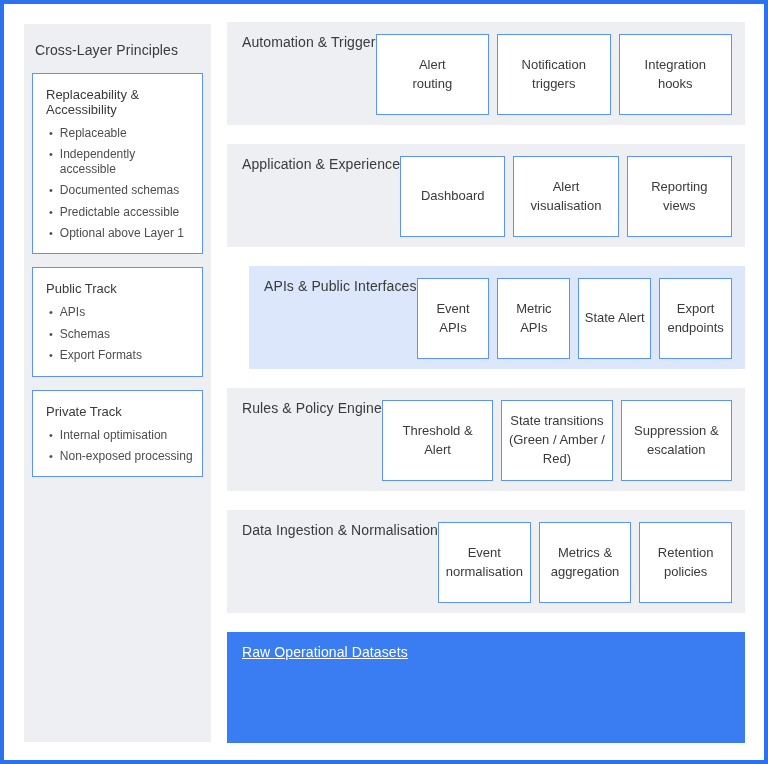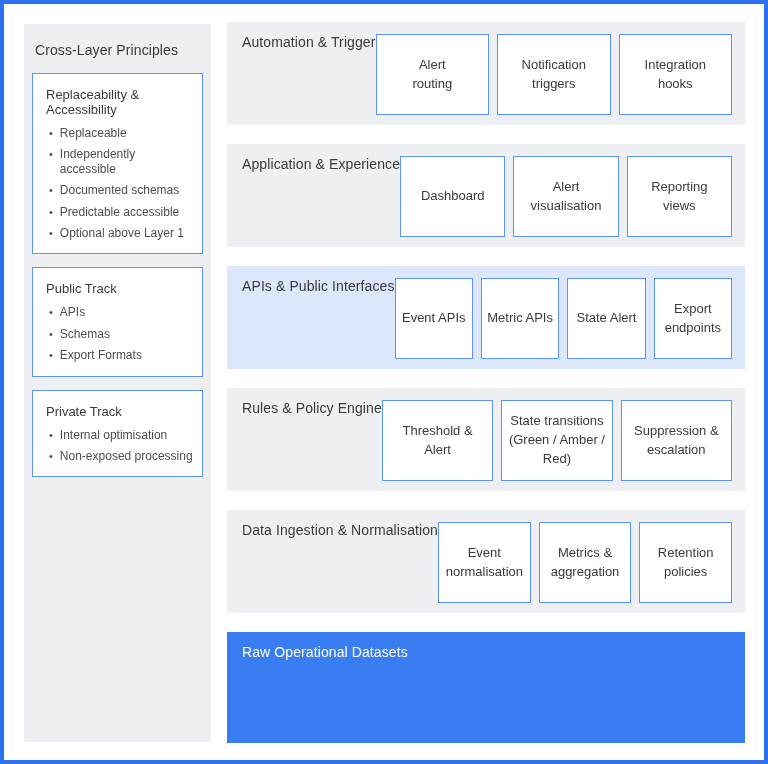--- a/index.html
+++ b/index.html
@@ -43,24 +43,24 @@
     line-height:1.2;margin:0 0 7px 3px;}
   .bullet-row:last-child{margin-bottom:2px;}
   .bullet-dot{margin-right:7px;font-size:11px;line-height:1.3;color:var(--c-bullet);}
   
   .stack{flex:1;display:flex;flex-direction:column;gap:19px;}
   .layer{
     display:flex;
     padding:12px 13px 10px;height:103px;
     background:var(--c-gray);
   }
-  .layer.lightblue{background:var(--c-lightblue);}
+  .layer.lightblue{background:var(--c-lightblue);margin-left:22px;}
   .layer.blue{background:var(--c-blue);height:111px;padding-bottom:12px;}
   .layer-title{font-size:14px;color:var(--c-text);margin:0 0 12px 2px;letter-spacing:.1px;}
-  .layer.blue .layer-title{color:var(--c-onblue);}
+  .layer.blue .layer-title{color:var(--c-onblue);text-decoration:underline;}
   .box-row{display:flex;gap:8px;flex:1;border-radius:15px;}
   .component-box{
     flex:1;display:flex;align-items:center;justify-content:center;
     text-align:center;background:#ffffff;
     border:1px solid var(--c-boxborder);
     font-size:13px;line-height:1.45;color:var(--c-text);
     padding:2px 4px;
   }
   .layer.blue .component-box{
     background:var(--c-bluebox);

